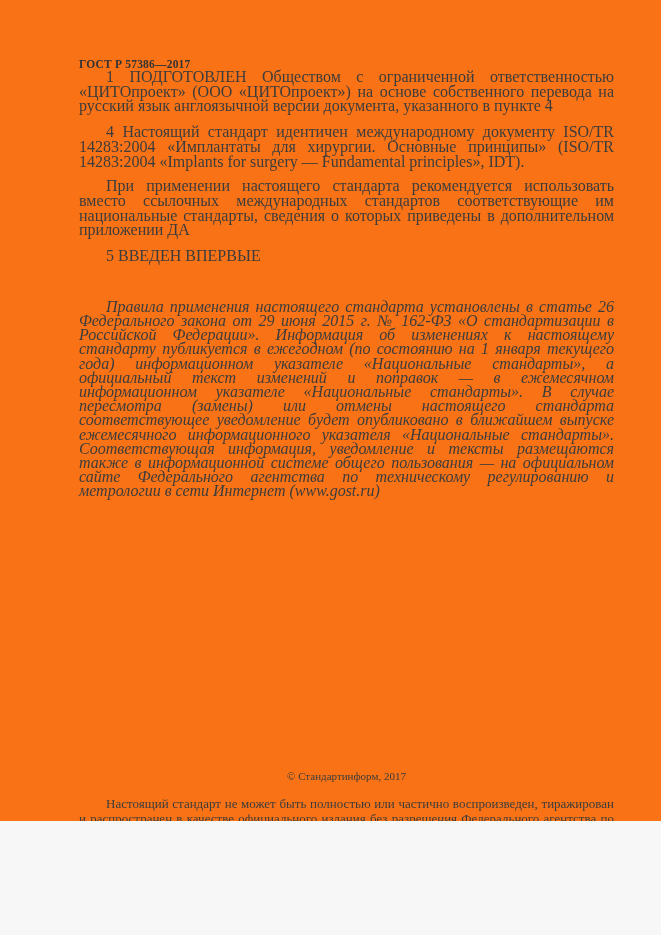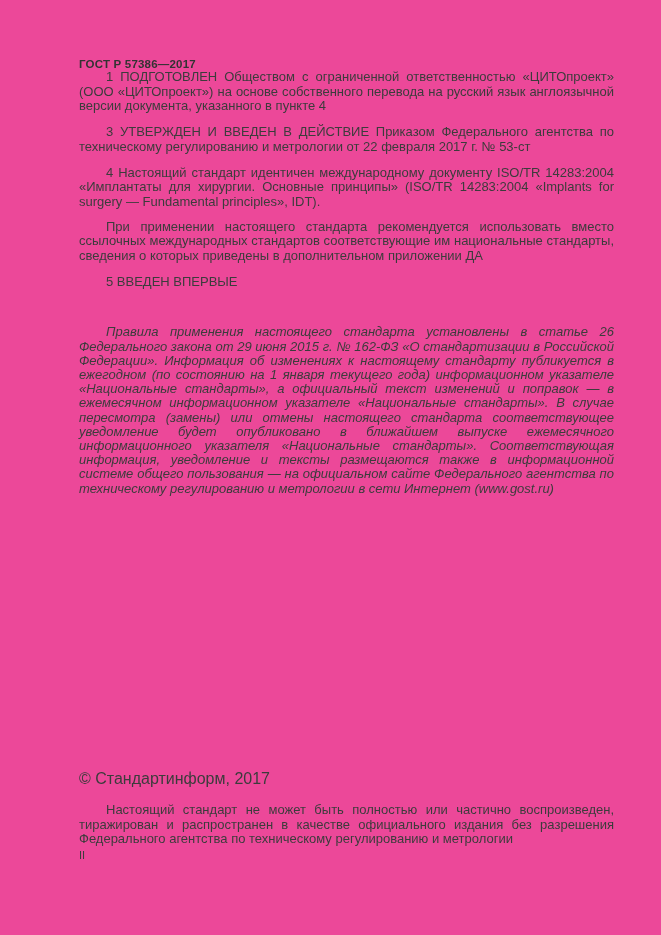--- a/index.html
+++ b/index.html
@@ -4,66 +4,66 @@
 <style>
   html, body {
     margin: 0;
     padding: 0;
     background: #f7f7f7;
   }
   .page {
     position: relative;
     box-sizing: border-box;
     width: 661px;
-    height: 935px;
-    background: #ec4899;
+    height: 821px;
+    background: #f97316;
     padding: 58px 47px 0 79px;
-    font-family: Liberation Sans, sans-serif;
+    font-family: Liberation Serif, serif;
     color: #3c3c3c;
     overflow: hidden;
   }
   .std-code {
     font-size: 11.5px;
     font-weight: 700;
     letter-spacing: 0.2px;
     color: #333333;
   }
   .doc-title {
     margin: 21px 0 15px 0;
     text-align: center;
     font-size: 13px;
     font-weight: 700;
     letter-spacing: 0.3px;
     color: #333333;
   }
   .para {
     margin: 0 0 11px 0;
-    font-size: 13px;
+    font-size: 16px;
     line-height: 14.7px;
     text-align: justify;
     text-indent: 27px;
     hyphens: none;
   }
   .para.no-gap {
     margin-bottom: 10px;
   }
   .note-italic {
     font-style: italic;
     margin-top: 36px;
     line-height: 14.2px;
   }
   .bottom-block {
     position: absolute;
     top: 770px;
     left: 79px;
     right: 47px;
   }
   .copyright {
-    font-size: 16px;
-    text-align: left;
+    font-size: 11px;
+    text-align: center;
     margin: 0 0 15px 0;
   }
   .footer-para {
     margin: 0;
     font-size: 13px;
     line-height: 14.7px;
     text-align: justify;
     text-indent: 27px;
   }
   .page-num {
@@ -75,21 +75,20 @@
 <body>
 
 <div class="page">
 
   <div class="std-code">ГОСТ Р 57386—2017</div>
 
 
   <p class="para">1  ПОДГОТОВЛЕН Обществом с ограниченной ответственностью «ЦИТОпроект» (ООО «ЦИТОпроект») на основе собственного перевода на русский язык англоязычной версии документа, указанного в пункте 4</p>
 
 
-  <p class="para">3  УТВЕРЖДЕН И ВВЕДЕН В ДЕЙСТВИЕ Приказом Федерального агентства по техническому регулированию и метрологии от 22 февраля 2017 г. № 53-ст</p>
 
   <p class="para no-gap">4  Настоящий стандарт идентичен международному документу ISO/TR 14283:2004 «Имплантаты для хирургии. Основные принципы» (ISO/TR 14283:2004 «Implants for surgery — Fundamental principles», IDT).</p>
 
   <p class="para">При применении настоящего стандарта рекомендуется использовать вместо ссылочных международных стандартов соответствующие им национальные стандарты, сведения о которых приведены в дополнительном приложении ДА</p>
 
   <p class="para">5  ВВЕДЕН ВПЕРВЫЕ</p>
 
   <p class="para note-italic">Правила применения настоящего стандарта установлены в статье 26 Федерального закона от 29 июня 2015 г. № 162-ФЗ «О стандартизации в Российской Федерации». Информация об изменениях к настоящему стандарту публикуется в ежегодном (по состоянию на 1 января текущего года) информационном указателе «Национальные стандарты», а официальный текст изменений и поправок — в ежемесячном информационном указателе «Национальные стандарты». В случае пересмотра (замены) или отмены настоящего стандарта соответствующее уведомление будет опубликовано в ближайшем выпуске ежемесячного информационного указателя «Национальные стандарты». Соответствующая информация, уведомление и тексты размещаются также в информационной системе общего пользования — на официальном сайте Федерального агентства по техническому регулированию и метрологии в сети Интернет (www.gost.ru)</p>
 
   <div class="bottom-block">

